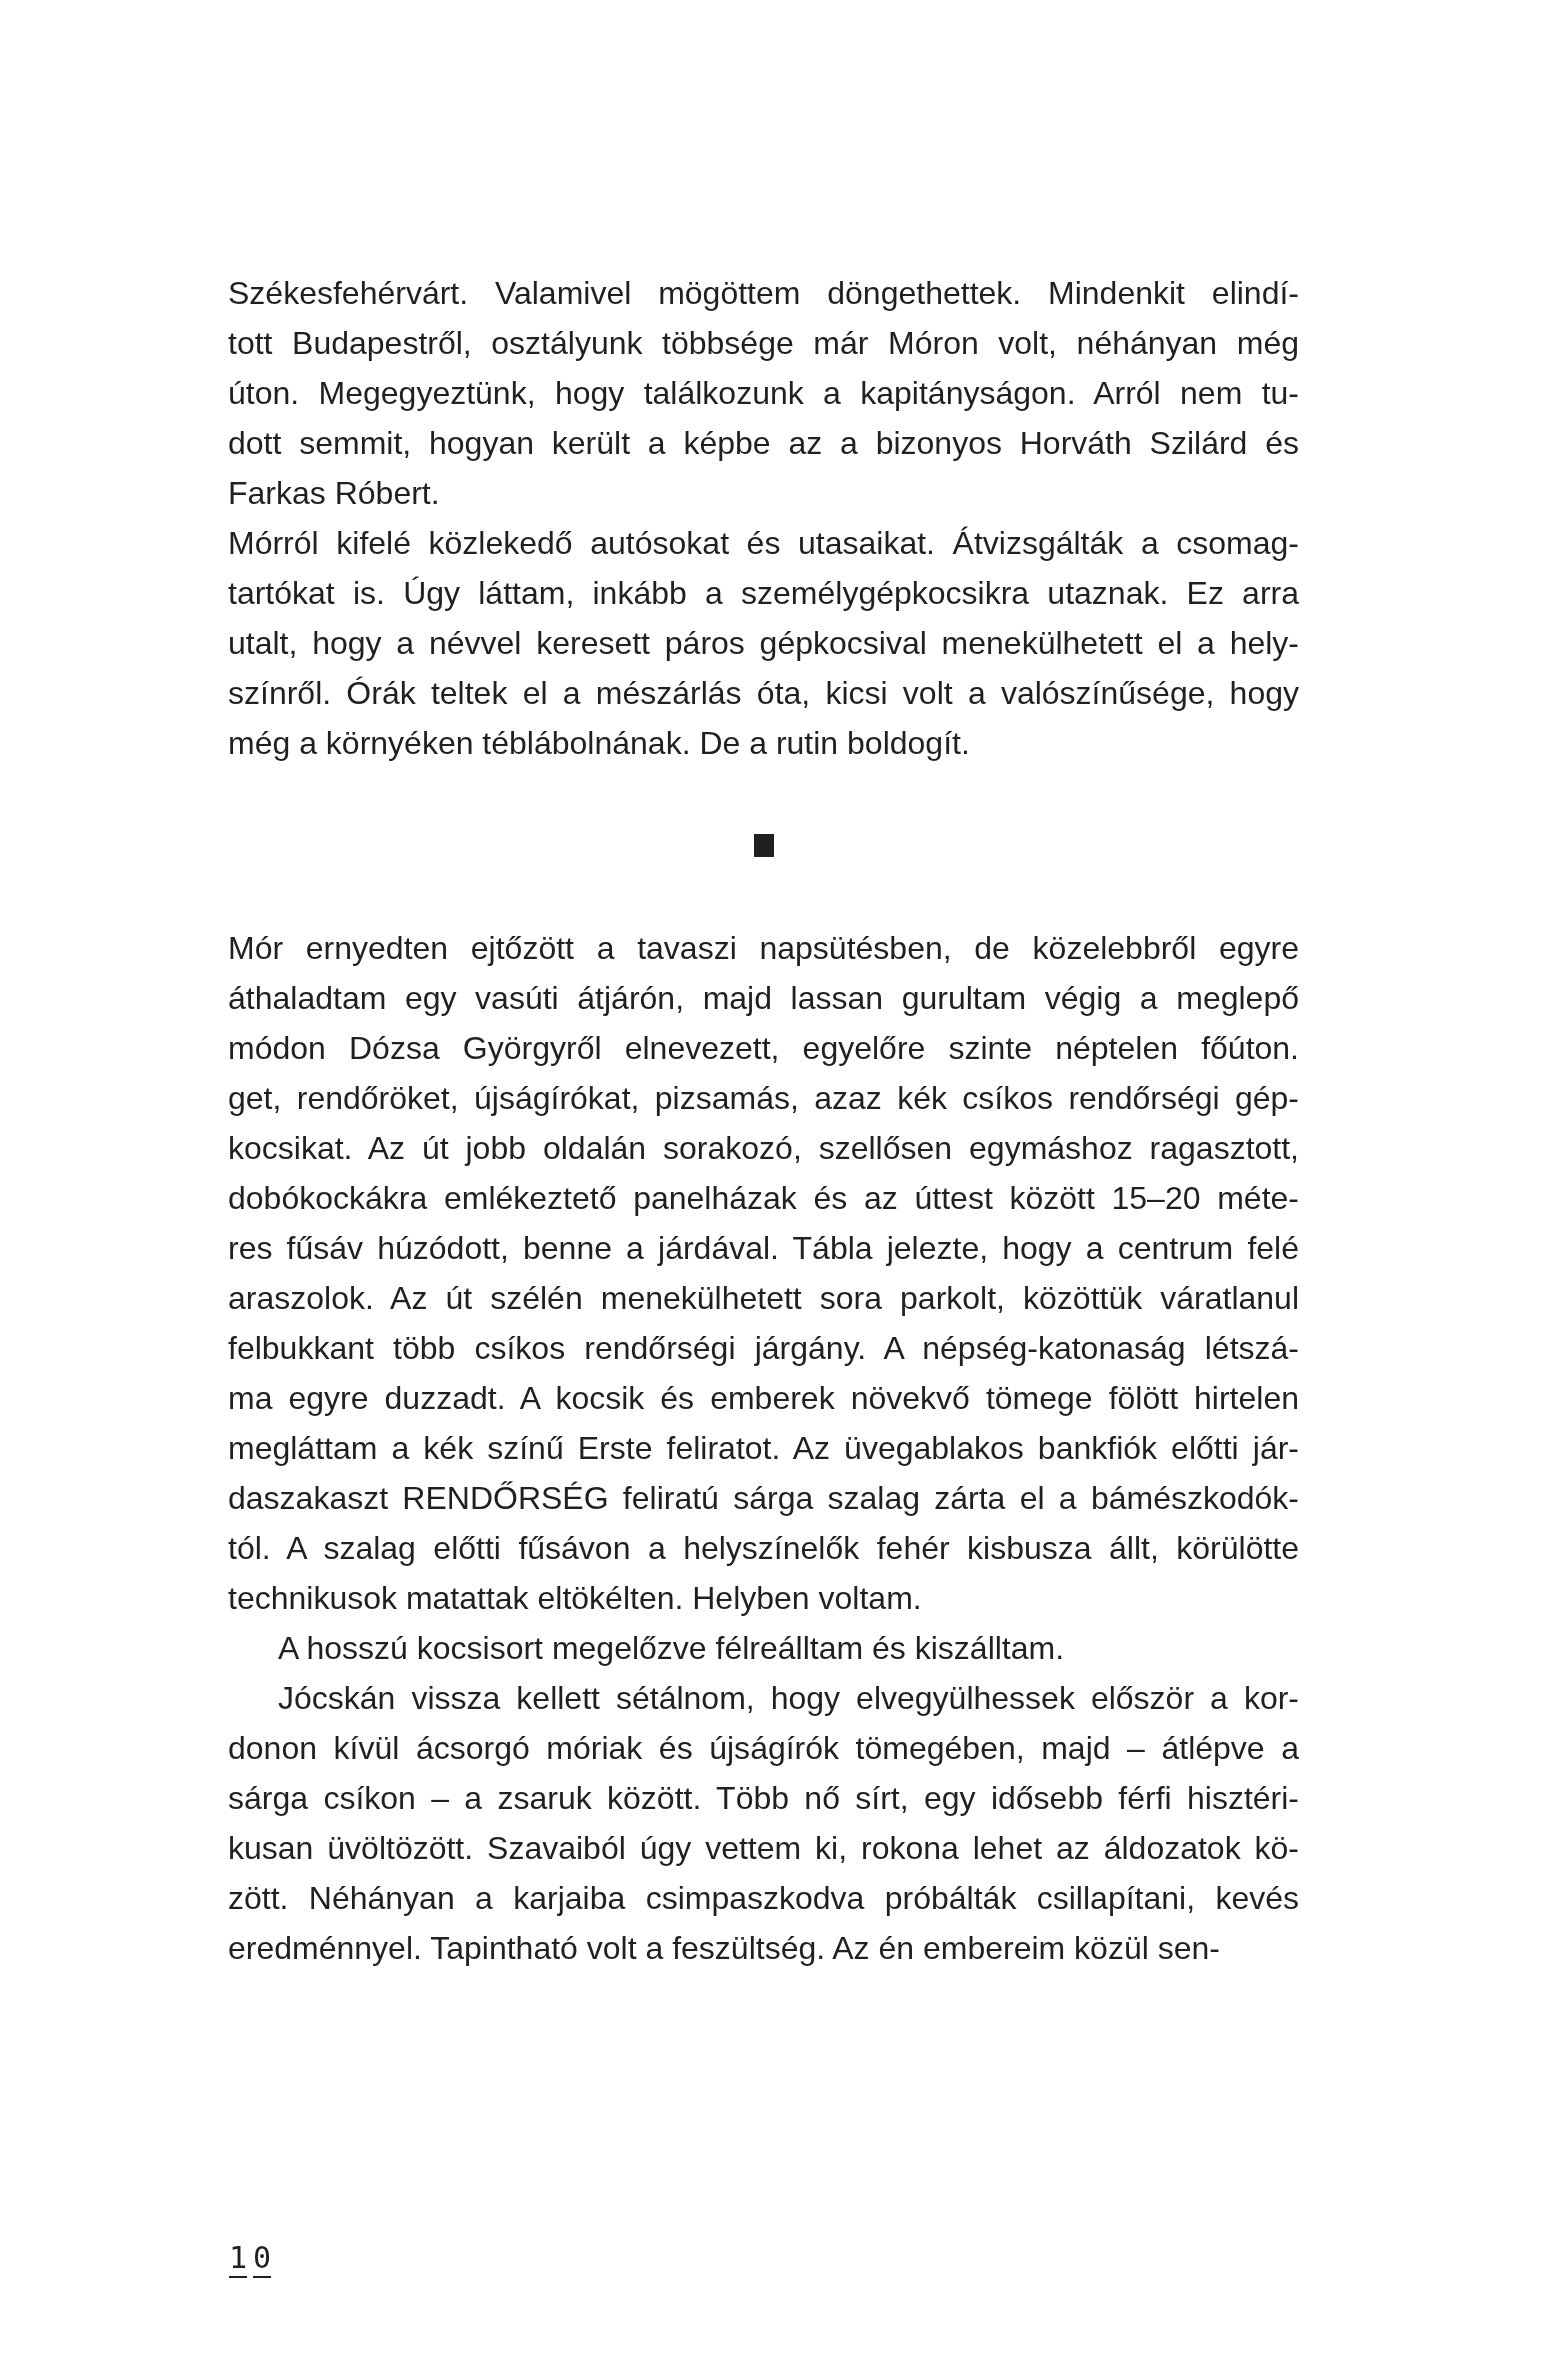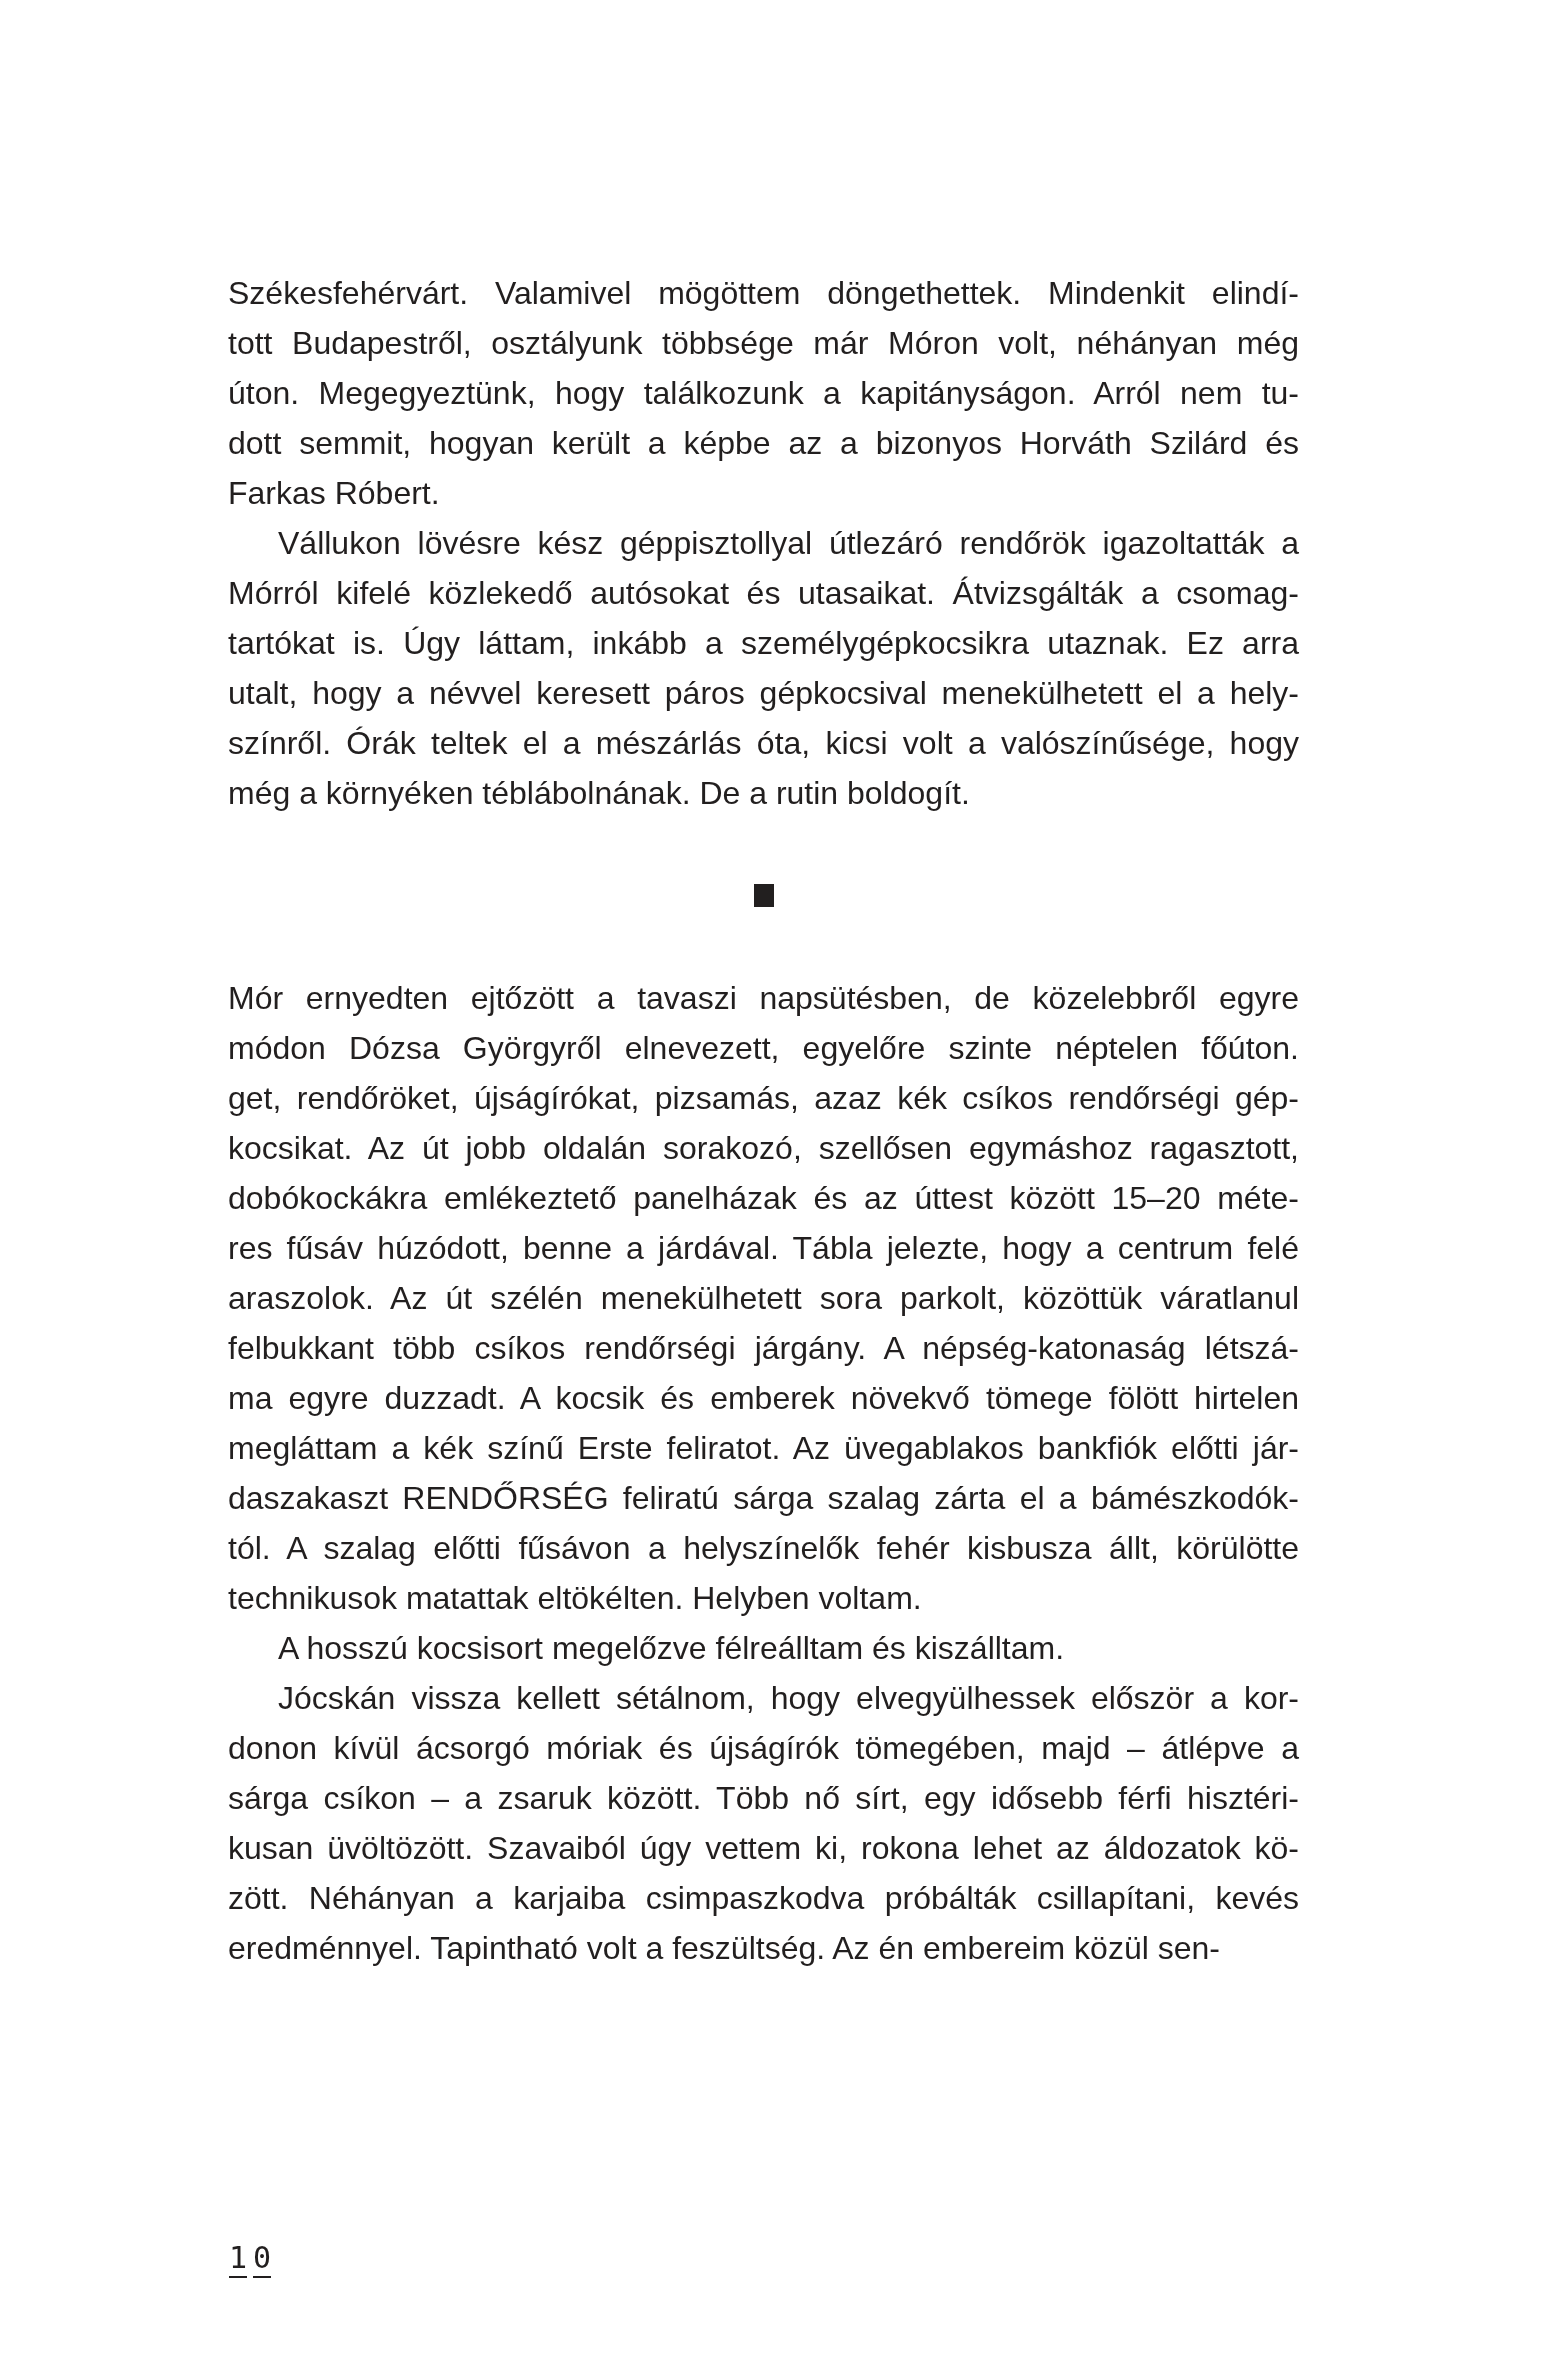--- a/index.html
+++ b/index.html
@@ -71,32 +71,32 @@
 <div class="page">
   <main class="text-block" id="text-block">
       <div class="paragraph">
         <div class="line">Székesfehérvárt. Valamivel mögöttem döngethettek. Mindenkit elindí-</div>
         <div class="line">tott Budapestről, osztályunk többsége már Móron volt, néhányan még</div>
         <div class="line">úton. Megegyeztünk, hogy találkozunk a kapitányságon. Arról nem tu-</div>
         <div class="line">dott semmit, hogyan került a képbe az a bizonyos Horváth Szilárd és</div>
         <div class="line last">Farkas Róbert.</div>
       </div>
       <div class="paragraph">
-        <div class="line indent">Vállukon lövésre kész géppisztollyal útlezáró rendőrök igazoltatták a</div>
         <div class="line">Mórról kifelé közlekedő autósokat és utasaikat. Átvizsgálták a csomag-</div>
         <div class="line">tartókat is. Úgy láttam, inkább a személygépkocsikra utaznak. Ez arra</div>
         <div class="line">utalt, hogy a névvel keresett páros gépkocsival menekülhetett el a hely-</div>
         <div class="line">színről. Órák teltek el a mészárlás óta, kicsi volt a valószínűsége, hogy</div>
         <div class="line last">még a környéken téblábolnának. De a rutin boldogít.</div>
       </div>
       <div class="section-break">
         <span class="square"></span>
       </div>
       <div class="paragraph">
         <div class="line">Mór ernyedten ejtőzött a tavaszi napsütésben, de közelebbről egyre</div>
+        <div class="line">áthaladtam egy vasúti átjárón, majd lassan gurultam végig a meglepő</div>
         <div class="line">módon Dózsa Györgyről elnevezett, egyelőre szinte néptelen főúton.</div>
         <div class="line">get, rendőröket, újságírókat, pizsamás, azaz kék csíkos rendőrségi gép-</div>
         <div class="line">kocsikat. Az út jobb oldalán sorakozó, szellősen egymáshoz ragasztott,</div>
         <div class="line">dobókockákra emlékeztető panelházak és az úttest között 15–20 méte-</div>
         <div class="line">res fűsáv húzódott, benne a járdával. Tábla jelezte, hogy a centrum felé</div>
         <div class="line">araszolok. Az út szélén menekülhetett sora parkolt, közöttük váratlanul</div>
         <div class="line">felbukkant több csíkos rendőrségi járgány. A népség-katonaság létszá-</div>
         <div class="line">ma egyre duzzadt. A kocsik és emberek növekvő tömege fölött hirtelen</div>
         <div class="line">megláttam a kék színű Erste feliratot. Az üvegablakos bankfiók előtti jár-</div>
         <div class="line">daszakaszt RENDŐRSÉG feliratú sárga szalag zárta el a bámészkodók-</div>

